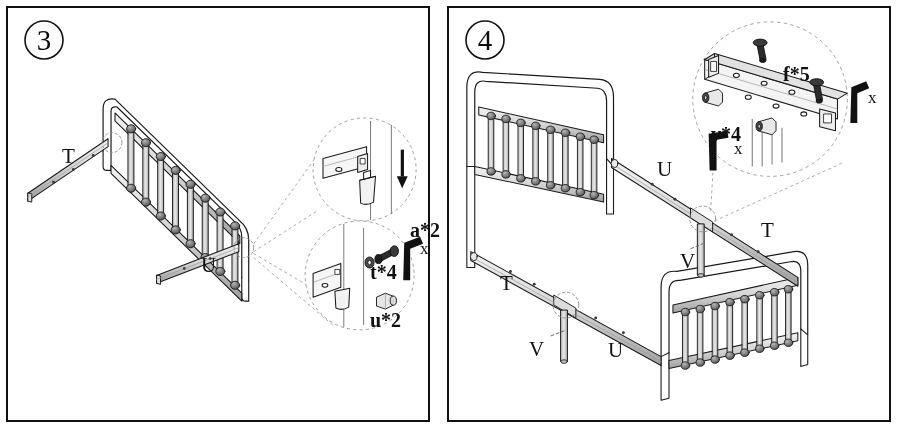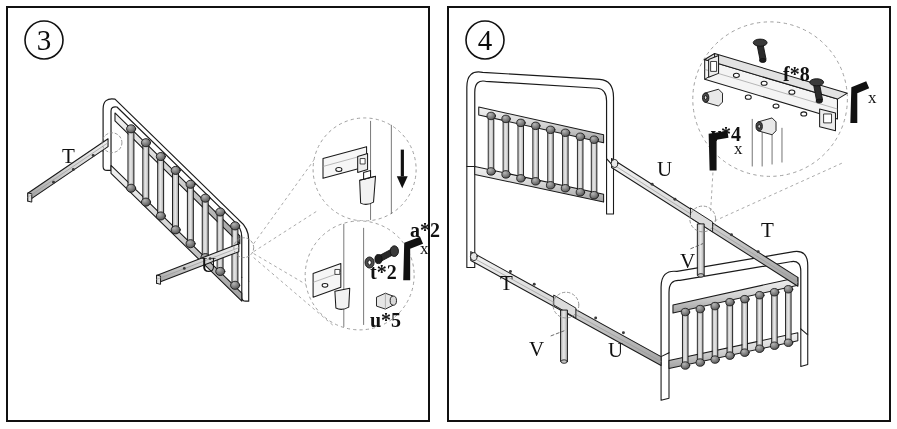--- a/index.html
+++ b/index.html
@@ -192,22 +192,22 @@
 
       <g fill="#111" stroke="none">
         <path d="M400,237 L416,231 L419,238 L406,243 L406,275 L399,275 Z"></path>
       </g>
     </svg>
 
     <div class="lbl lbl-big" style="left:54px;top:138px;">T</div>
     <div class="lbl lbl-big" style="left:193px;top:247px;">U</div>
 
     <div class="lbl lbl-part" style="left:362px;top:212px;margin-left:40px;">a*2</div>
-    <div class="lbl lbl-part" style="left:362px;top:254px;">t*2</div>
-    <div class="lbl lbl-part" style="left:362px;top:302px;">u*5</div>
+    <div class="lbl lbl-part" style="left:362px;top:254px;">t*4</div>
+    <div class="lbl lbl-part" style="left:362px;top:302px;">u*2</div>
 
     <div class="lbl lbl-x" style="left:412px;top:232px;">x</div>
   </div>
 
   <div class="panel" id="panel-4">
 
     <div class="step-badge">
       <svg viewBox="0 0 44 44" style="position:absolute;left:0;top:0;width:44px;height:44px;">
         <circle cx="22" cy="22" r="19" fill="none" stroke="#111" stroke-width="1.6"></circle>
       </svg>
@@ -431,20 +431,20 @@
       </g>
     </svg>
 
     <div class="lbl lbl-big" style="left:208px;top:151px;">U</div>
     <div class="lbl lbl-big" style="left:312px;top:212px;">T</div>
     <div class="lbl lbl-big" style="left:231px;top:243px;">V</div>
     <div class="lbl lbl-big" style="left:51px;top:265px;">T</div>
     <div class="lbl lbl-big" style="left:80px;top:331px;">V</div>
     <div class="lbl lbl-big" style="left:159px;top:332px;">U</div>
 
-    <div class="lbl lbl-part" style="left:334px;top:56px;">f*8</div>
+    <div class="lbl lbl-part" style="left:334px;top:56px;">f*5</div>
     <div class="lbl lbl-part" style="left:262px;top:96px;margin-top:20px;">v*4</div>
 
     <div class="lbl lbl-x" style="left:285px;top:132px;">x</div>
     <div class="lbl lbl-x" style="left:419px;top:81px;">x</div>
   </div>
 
 </div>
 
 </body></html>

